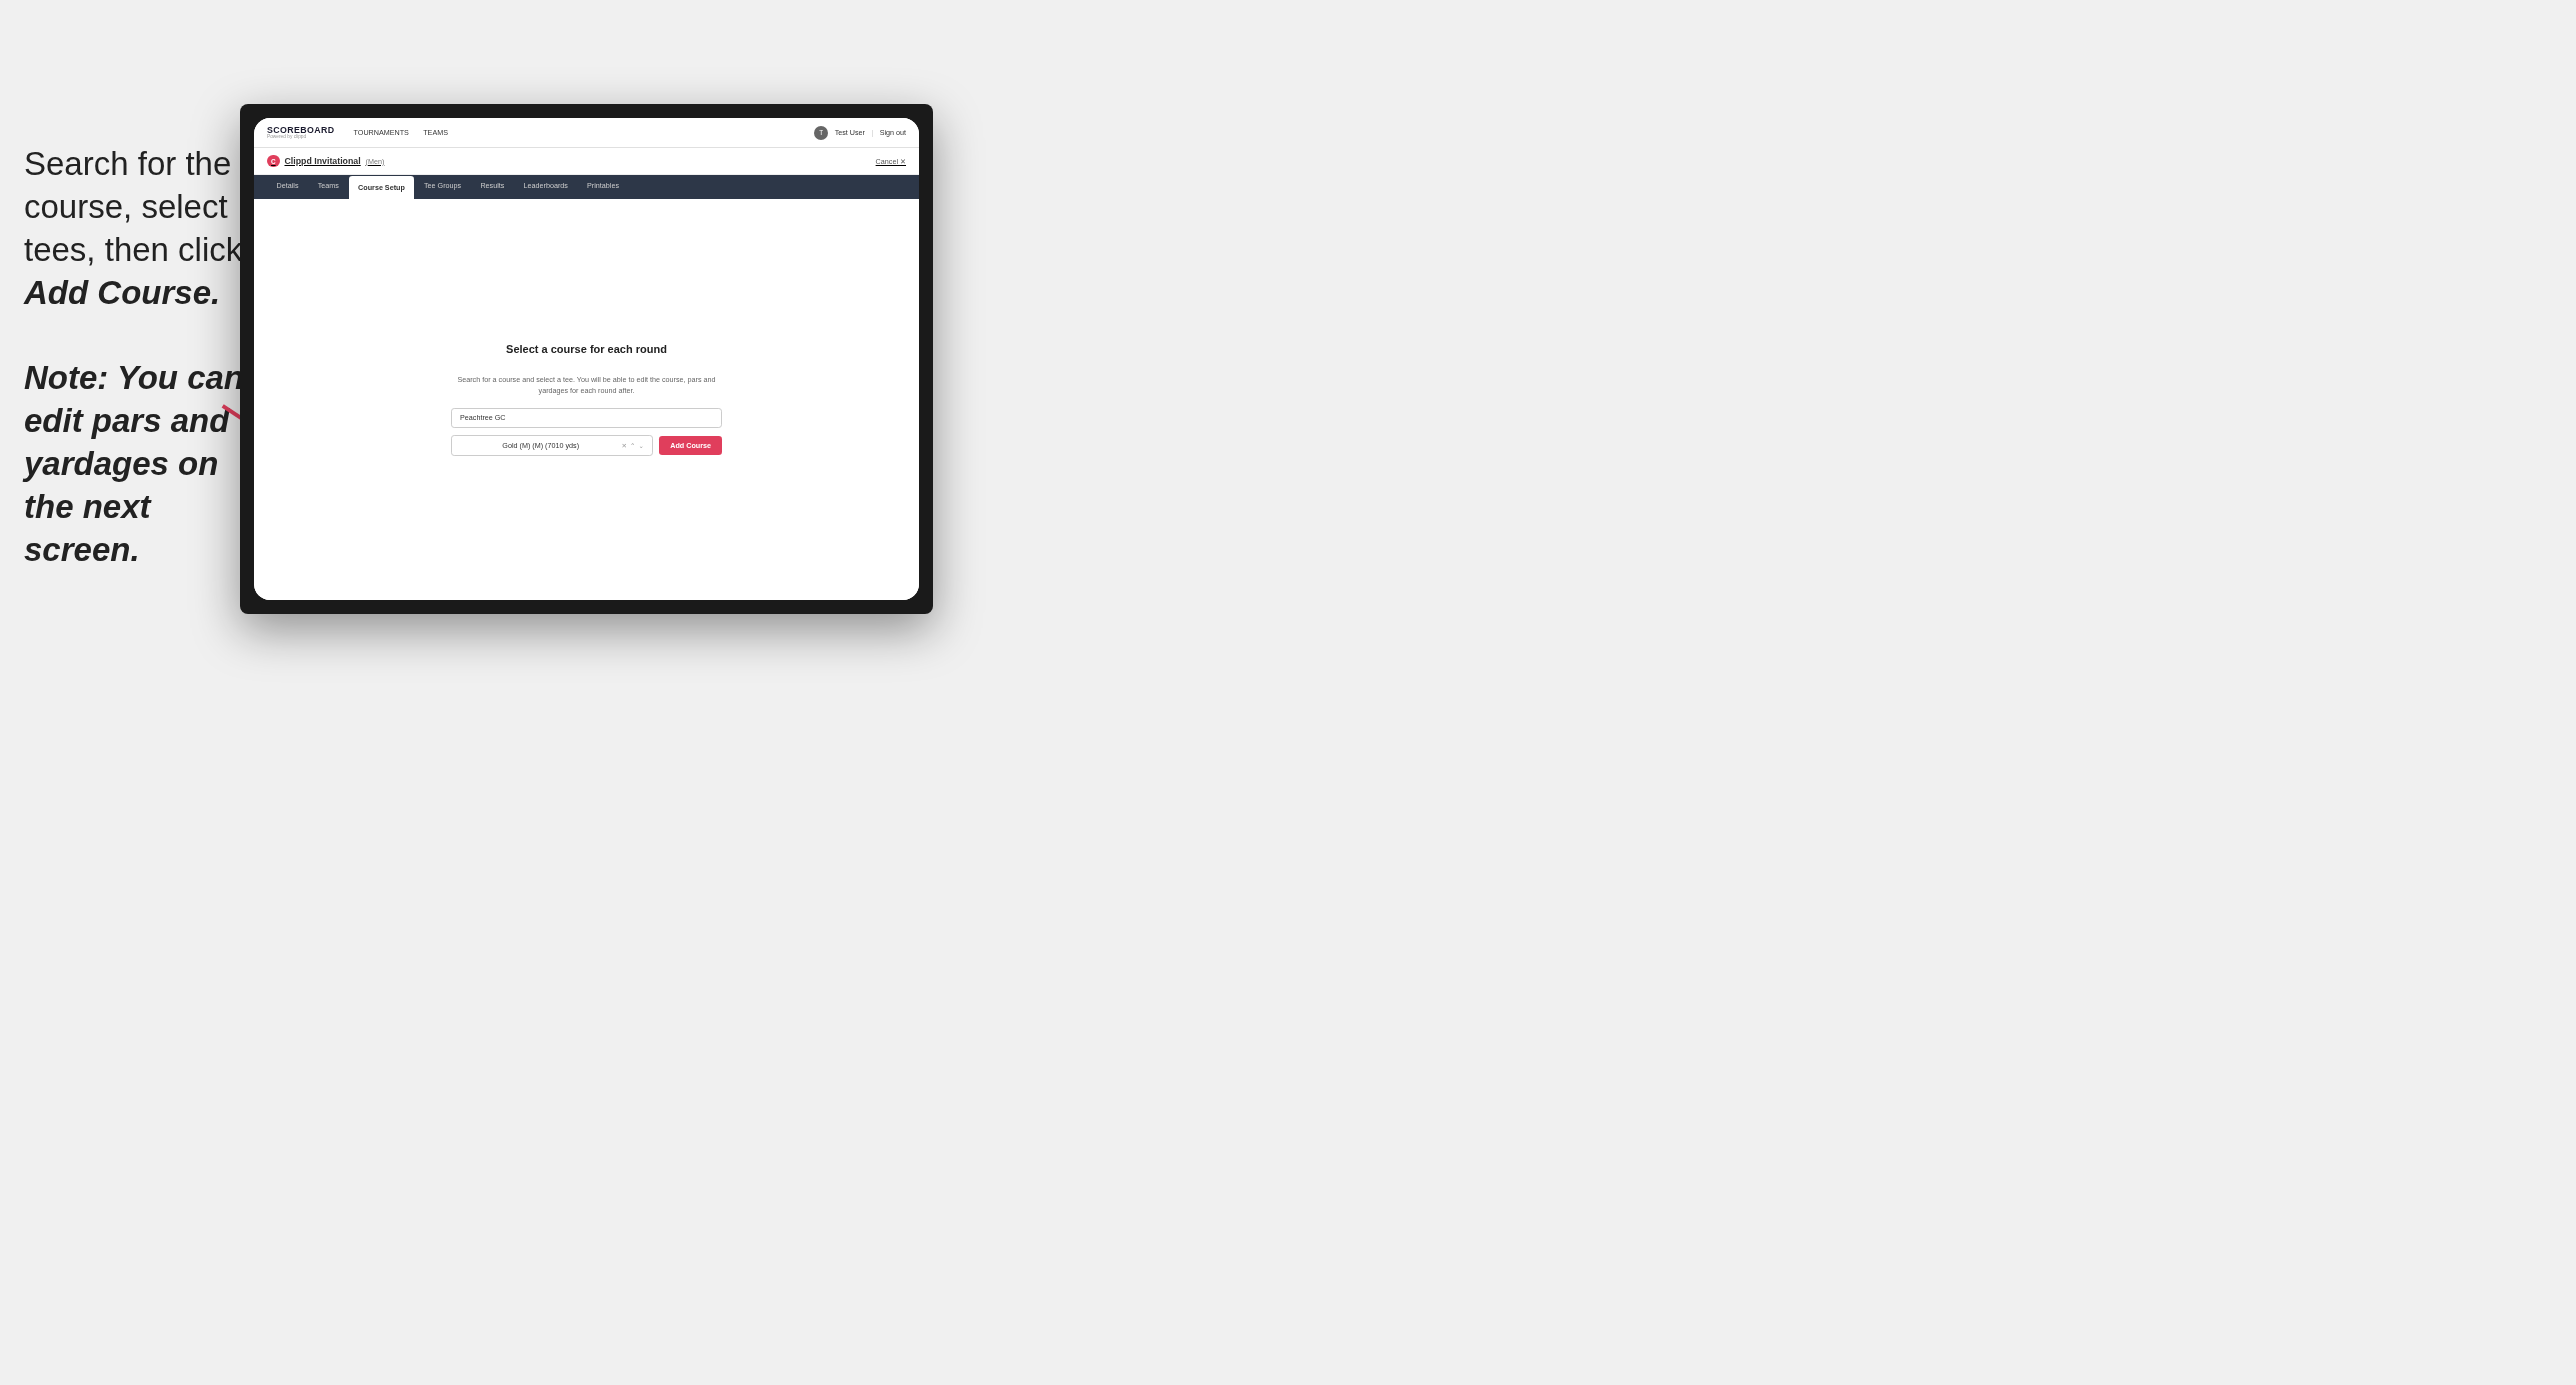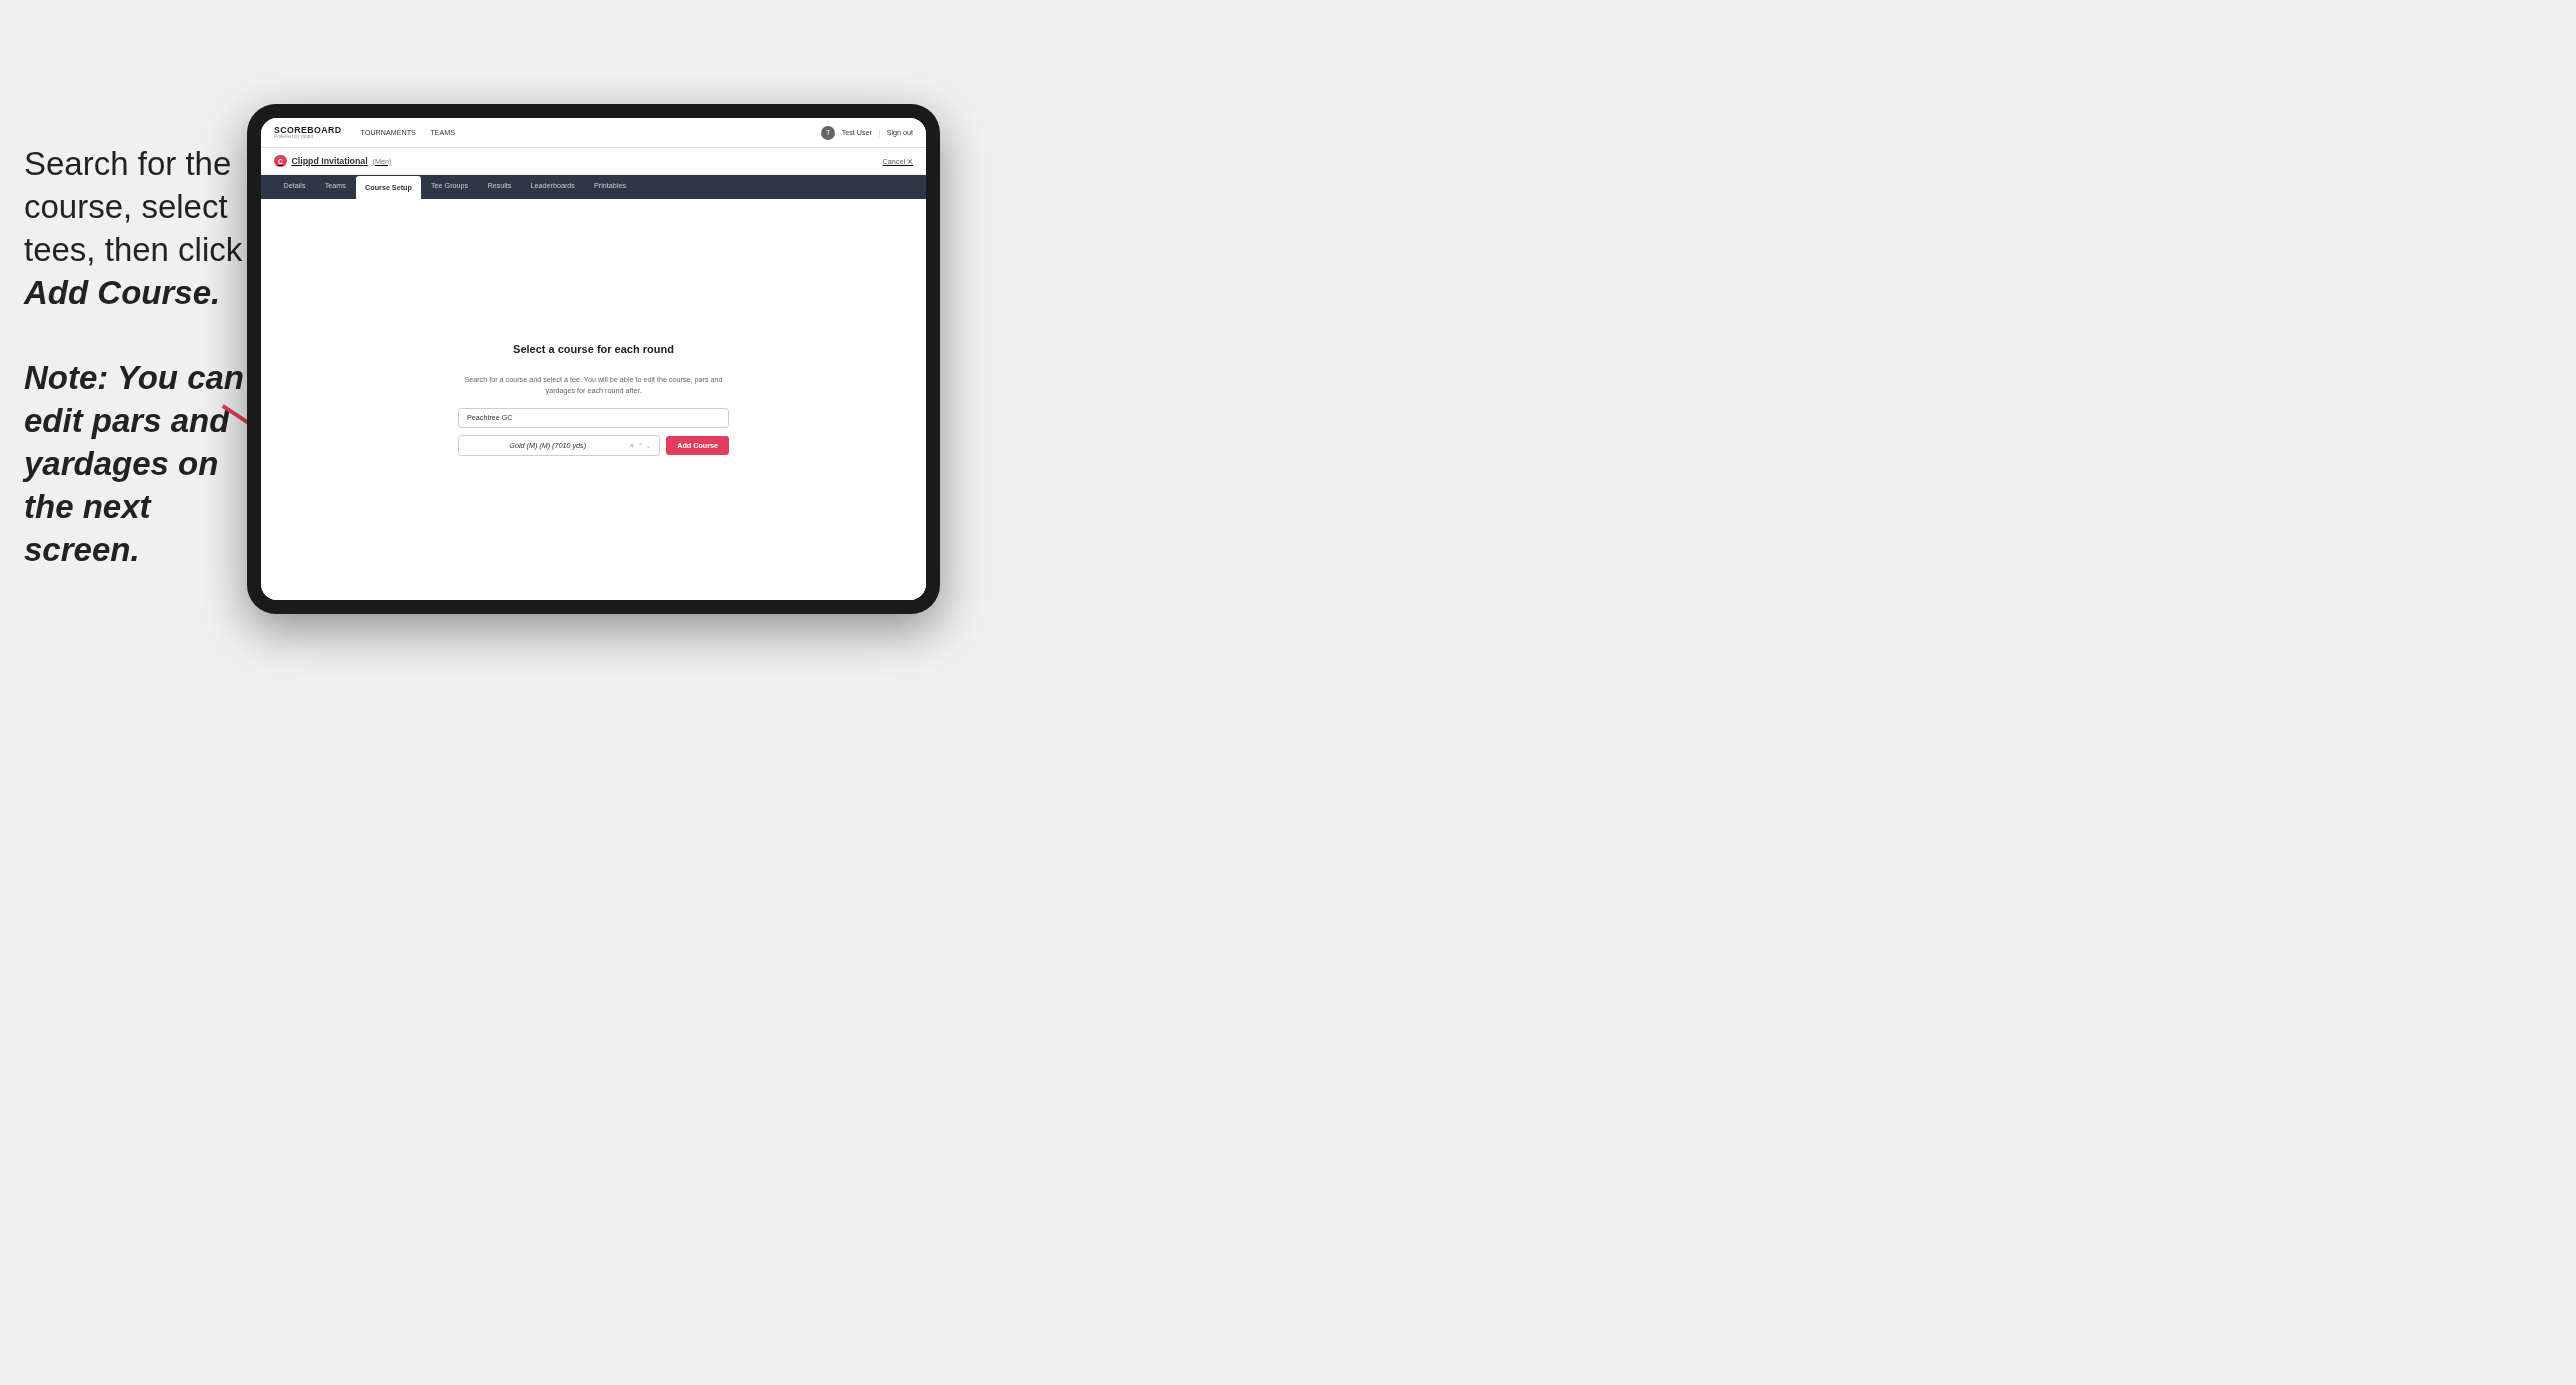--- a/index.html
+++ b/index.html
@@ -31,26 +31,26 @@
     .arrow-svg {
       position: absolute;
       left: 159px;
       top: 382px;
       pointer-events: none;
     }
 
     
     .tablet {
       position: absolute;
-      left: 247px;
+      left: 240px;
       top: 104px;
       width: 693px;
       height: 510px;
       background: #1a1a1a;
-      border-radius: 29px;
+      border-radius: 8px;
       padding: 14.3px;
       box-shadow: 0 16px 48px rgba(0,0,0,0.4);
     }
     .tablet-screen {
       width: 100%;
       height: 100%;
       background: #fff;
       border-radius: 16px;
       overflow: hidden;
       display: flex;
@@ -227,21 +227,20 @@
     .tee-select {
       flex: 1;
       padding: 4.8px 8px;
       border: 0.8px solid #ccc;
       border-radius: 3.2px;
       font-size: 7.2px;
       color: #333;
       display: flex;
       align-items: center;
       justify-content: center;
-      font-style: italic;
     }
     .tee-select-text { flex: 1; }
     .tee-select-icons {
       display: flex;
       align-items: center;
       gap: 3.2px;
       color: #999;
       font-size: 6.4px;
     }
     .add-course-btn {

